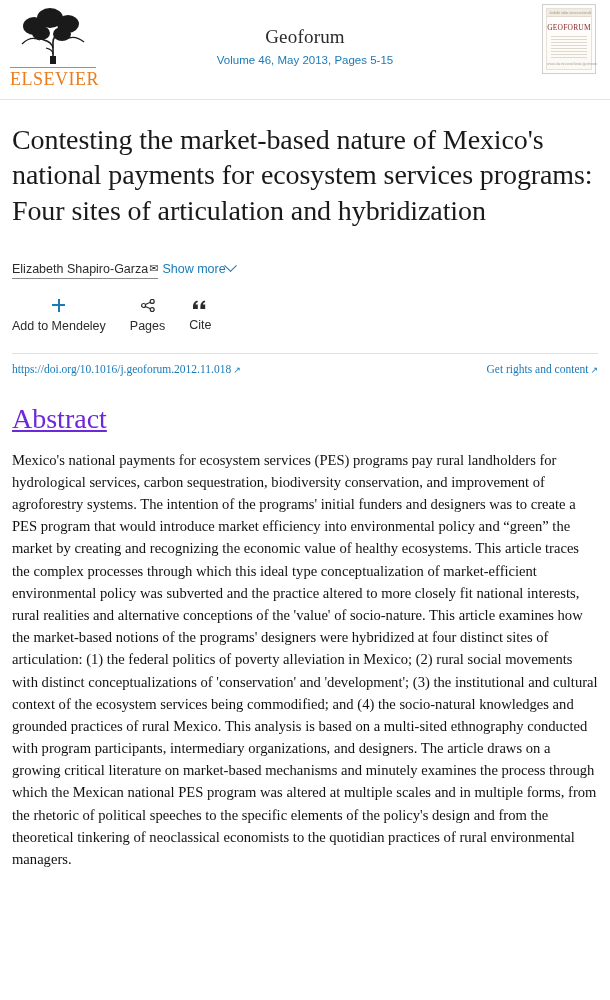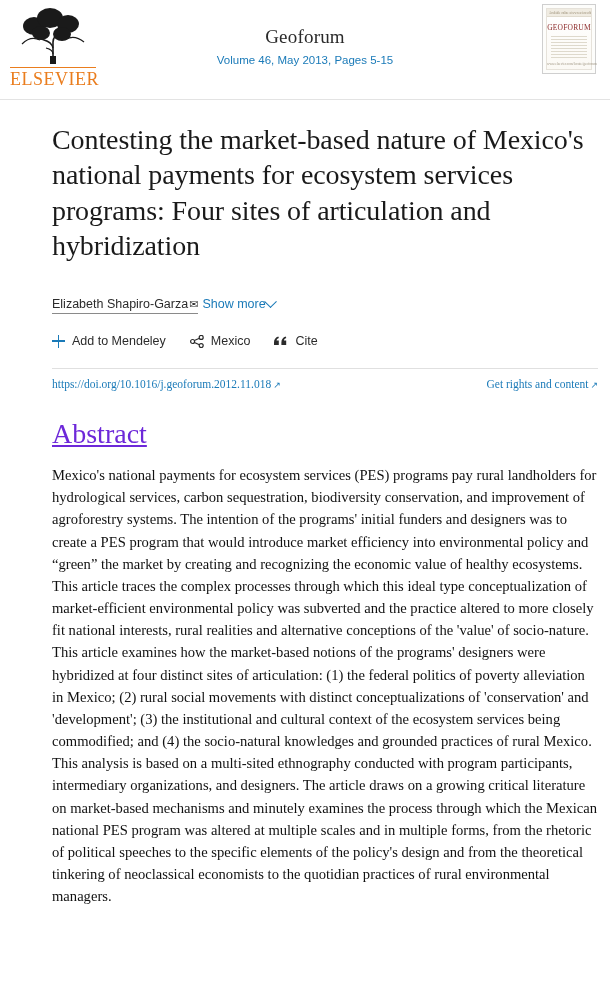--- a/index.html
+++ b/index.html
@@ -110,21 +110,20 @@
     left: 0;
     right: 0;
     text-align: center;
     font-size: 3.5px;
     color: #a09784;
   }
 
   
   .article {
     padding: 16px 12px 0 12px;
-    margin-left: 40px;
   }
   h1.title {
     font-family: "Liberation Serif", serif;
     font-weight: normal;
     font-size: 28px;
     line-height: 1.26;
     margin: 6px 0 18px 0;
     color: #1a1a1a;
     letter-spacing: -0.1px;
   }
@@ -168,20 +167,21 @@
     gap: 24px;
     font-family: "Liberation Sans", sans-serif;
     font-size: 12.5px;
     color: #2b2b2b;
   }
   .action {
     display: inline-flex;
     align-items: center;
     gap: 7px;
     cursor: pointer;
+    flex-direction: column;
   }
   .plus-icon {
     position: relative;
     width: 13px;
     height: 13px;
     display: inline-block;
   }
   .plus-icon:before, .plus-icon:after {
     content: "";
     position: absolute;
@@ -298,21 +298,21 @@
     <div class="action">
       <span class="share-icon">
         <svg width="14" height="13" viewBox="0 0 14 13" aria-hidden="true">
           <circle cx="2.6" cy="6.5" r="2" fill="none" stroke="#2b2b2b" stroke-width="1.2"></circle>
           <circle cx="11.2" cy="2.4" r="2" fill="none" stroke="#2b2b2b" stroke-width="1.2"></circle>
           <circle cx="11.2" cy="10.6" r="2" fill="none" stroke="#2b2b2b" stroke-width="1.2"></circle>
           <line x1="4.4" y1="5.6" x2="9.4" y2="3.2" stroke="#2b2b2b" stroke-width="1.1"></line>
           <line x1="4.4" y1="7.4" x2="9.4" y2="9.8" stroke="#2b2b2b" stroke-width="1.1"></line>
         </svg>
       </span>
-      <span>Mexico</span>
+      <span>Pages</span>
     </div>
 
     <div class="action">
       <span class="cite-icon">
         <svg width="14" height="12" viewBox="0 0 14 12" aria-hidden="true">
           <path d="M0 7.5 C0 4.5 1.6 2.4 4.3 1.6 L4.9 3.1 C3.4 3.7 2.6 4.6 2.6 5.6 L4.8 5.6 L4.8 10 L0 10 Z" fill="#2b2b2b"></path>
           <path d="M7.4 7.5 C7.4 4.5 9 2.4 11.7 1.6 L12.3 3.1 C10.8 3.7 10 4.6 10 5.6 L12.2 5.6 L12.2 10 L7.4 10 Z" fill="#2b2b2b"></path>
         </svg>
       </span>
       <span>Cite</span>

